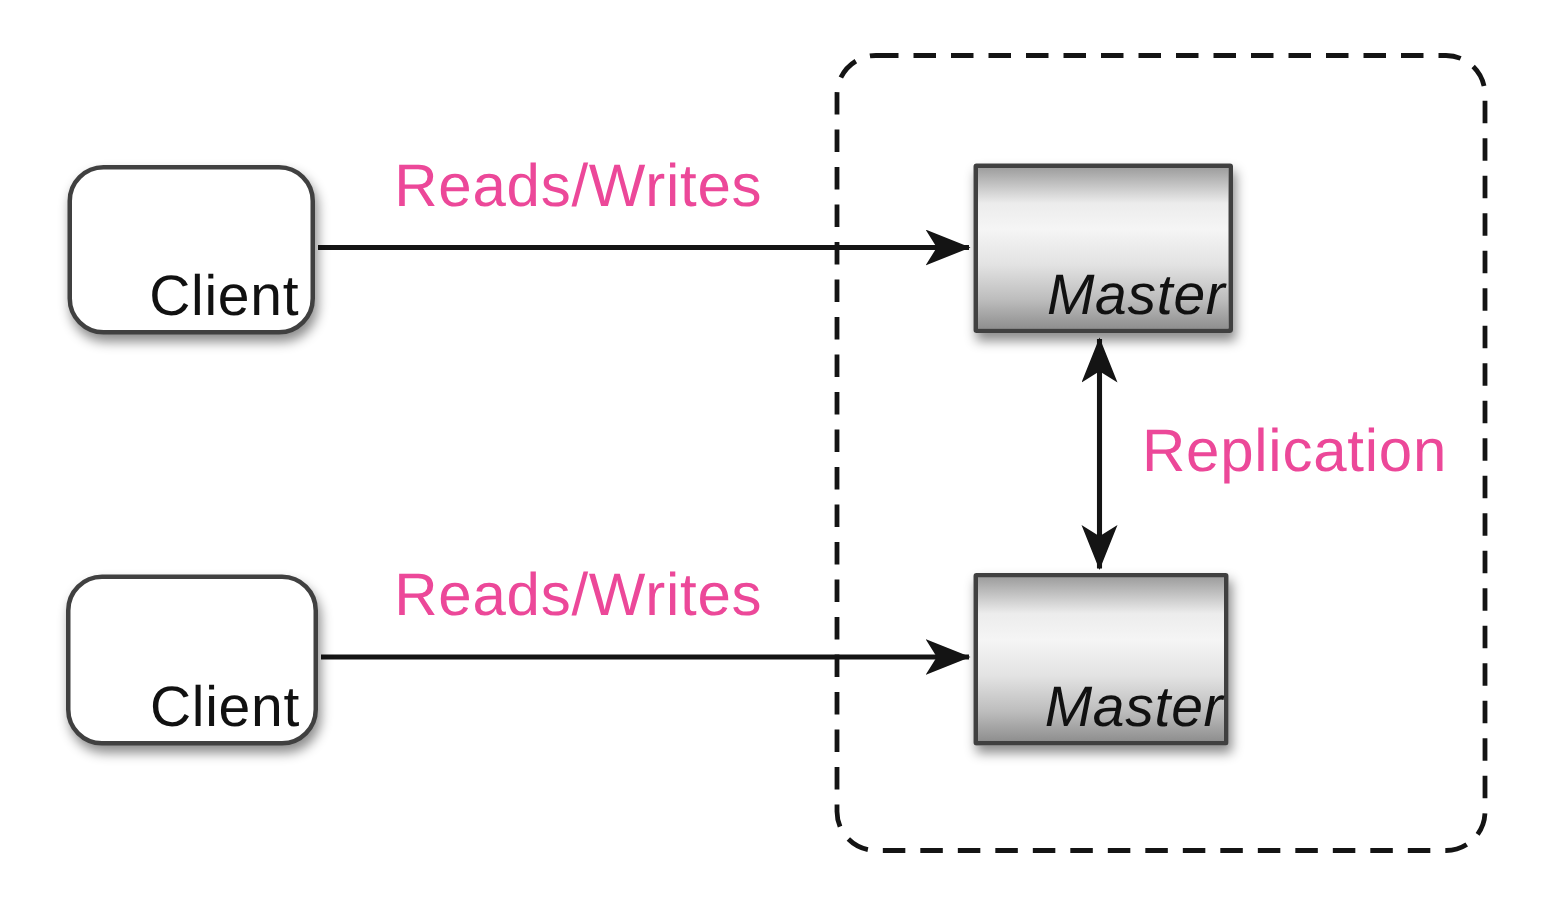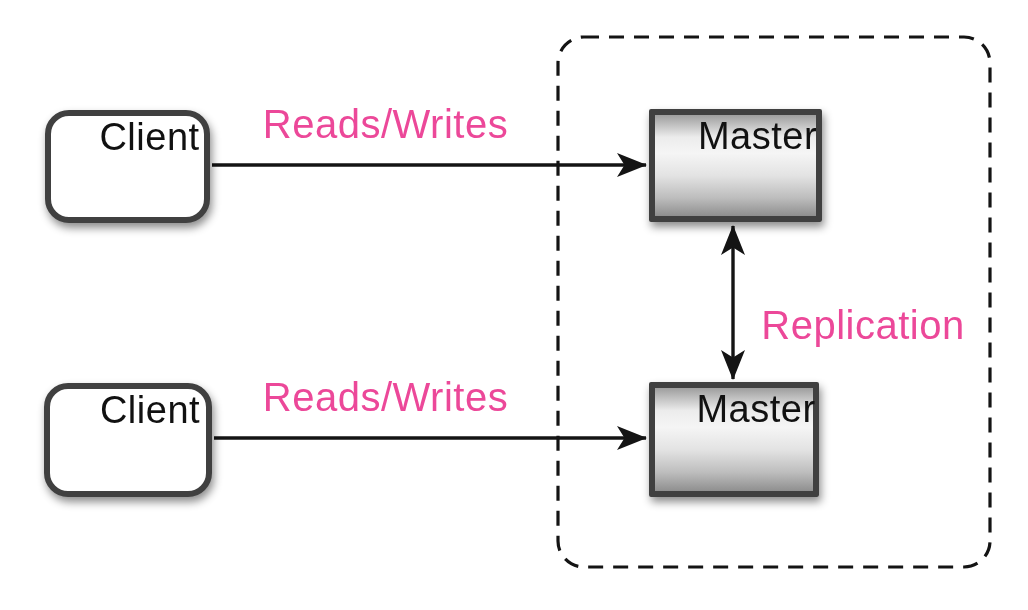--- a/index.html
+++ b/index.html
@@ -17,59 +17,60 @@
   }
   .overlay {
     position: absolute;
     left: 0; top: 0;
     width: 1028px; height: 610px;
     pointer-events: none;
   }
   .node {
     position: absolute;
     display: flex;
-    align-items: flex-start;
+    align-items: flex-end;
     justify-content: center;
-    border: 6px solid #404040;
+    border: 3px solid #404040;
     box-sizing: border-box;
     color: #111111;
     font-size: 38px;
     letter-spacing: 0.5px;
     box-shadow: 2px 5px 8px rgba(0,0,0,0.45);
     padding-left: 44px;
   }
   .node.client {
     background: #ffffff;
     border-radius: 24px;
   }
   .node.master {
     background: linear-gradient(180deg,
       #9e9e9e 0%,
       #ececec 22%,
       #f5f5f5 38%,
       #e3e3e3 60%,
       #bdbdbd 82%,
       #8f8f8f 100%);
     border-radius: 2px;
+    font-style: italic;
   }
   .client-top    { left: 45px;  top: 110px; width: 165px; height: 113px; }
   .client-bottom { left: 44px;  top: 383px; width: 168px; height: 114px; }
   .master-top    { left: 649px; top: 109px; width: 173px; height: 113px; }
   .master-bottom { left: 649px; top: 382px; width: 170px; height: 115px; }
   .edge-label {
     position: absolute;
     color: #ec4899;
     font-size: 40px;
     letter-spacing: 0.5px;
     text-align: center;
     white-space: nowrap;
   }
   .label-rw-top    { left: 233px; width: 305px; top: 102px; }
   .label-rw-bottom { left: 233px; width: 305px; top: 375px; }
-  .label-replication { left: 748px; width: 230px; top: 279px; margin-top: 24px; }
+  .label-replication { left: 748px; width: 230px; top: 279px; }
   .dashed-group {
     position: absolute;
     left: 554px; top: 33px;
     width: 440px; height: 538px;
   }
 </style>
 </head>
 <body>
 
 <div class="canvas">

